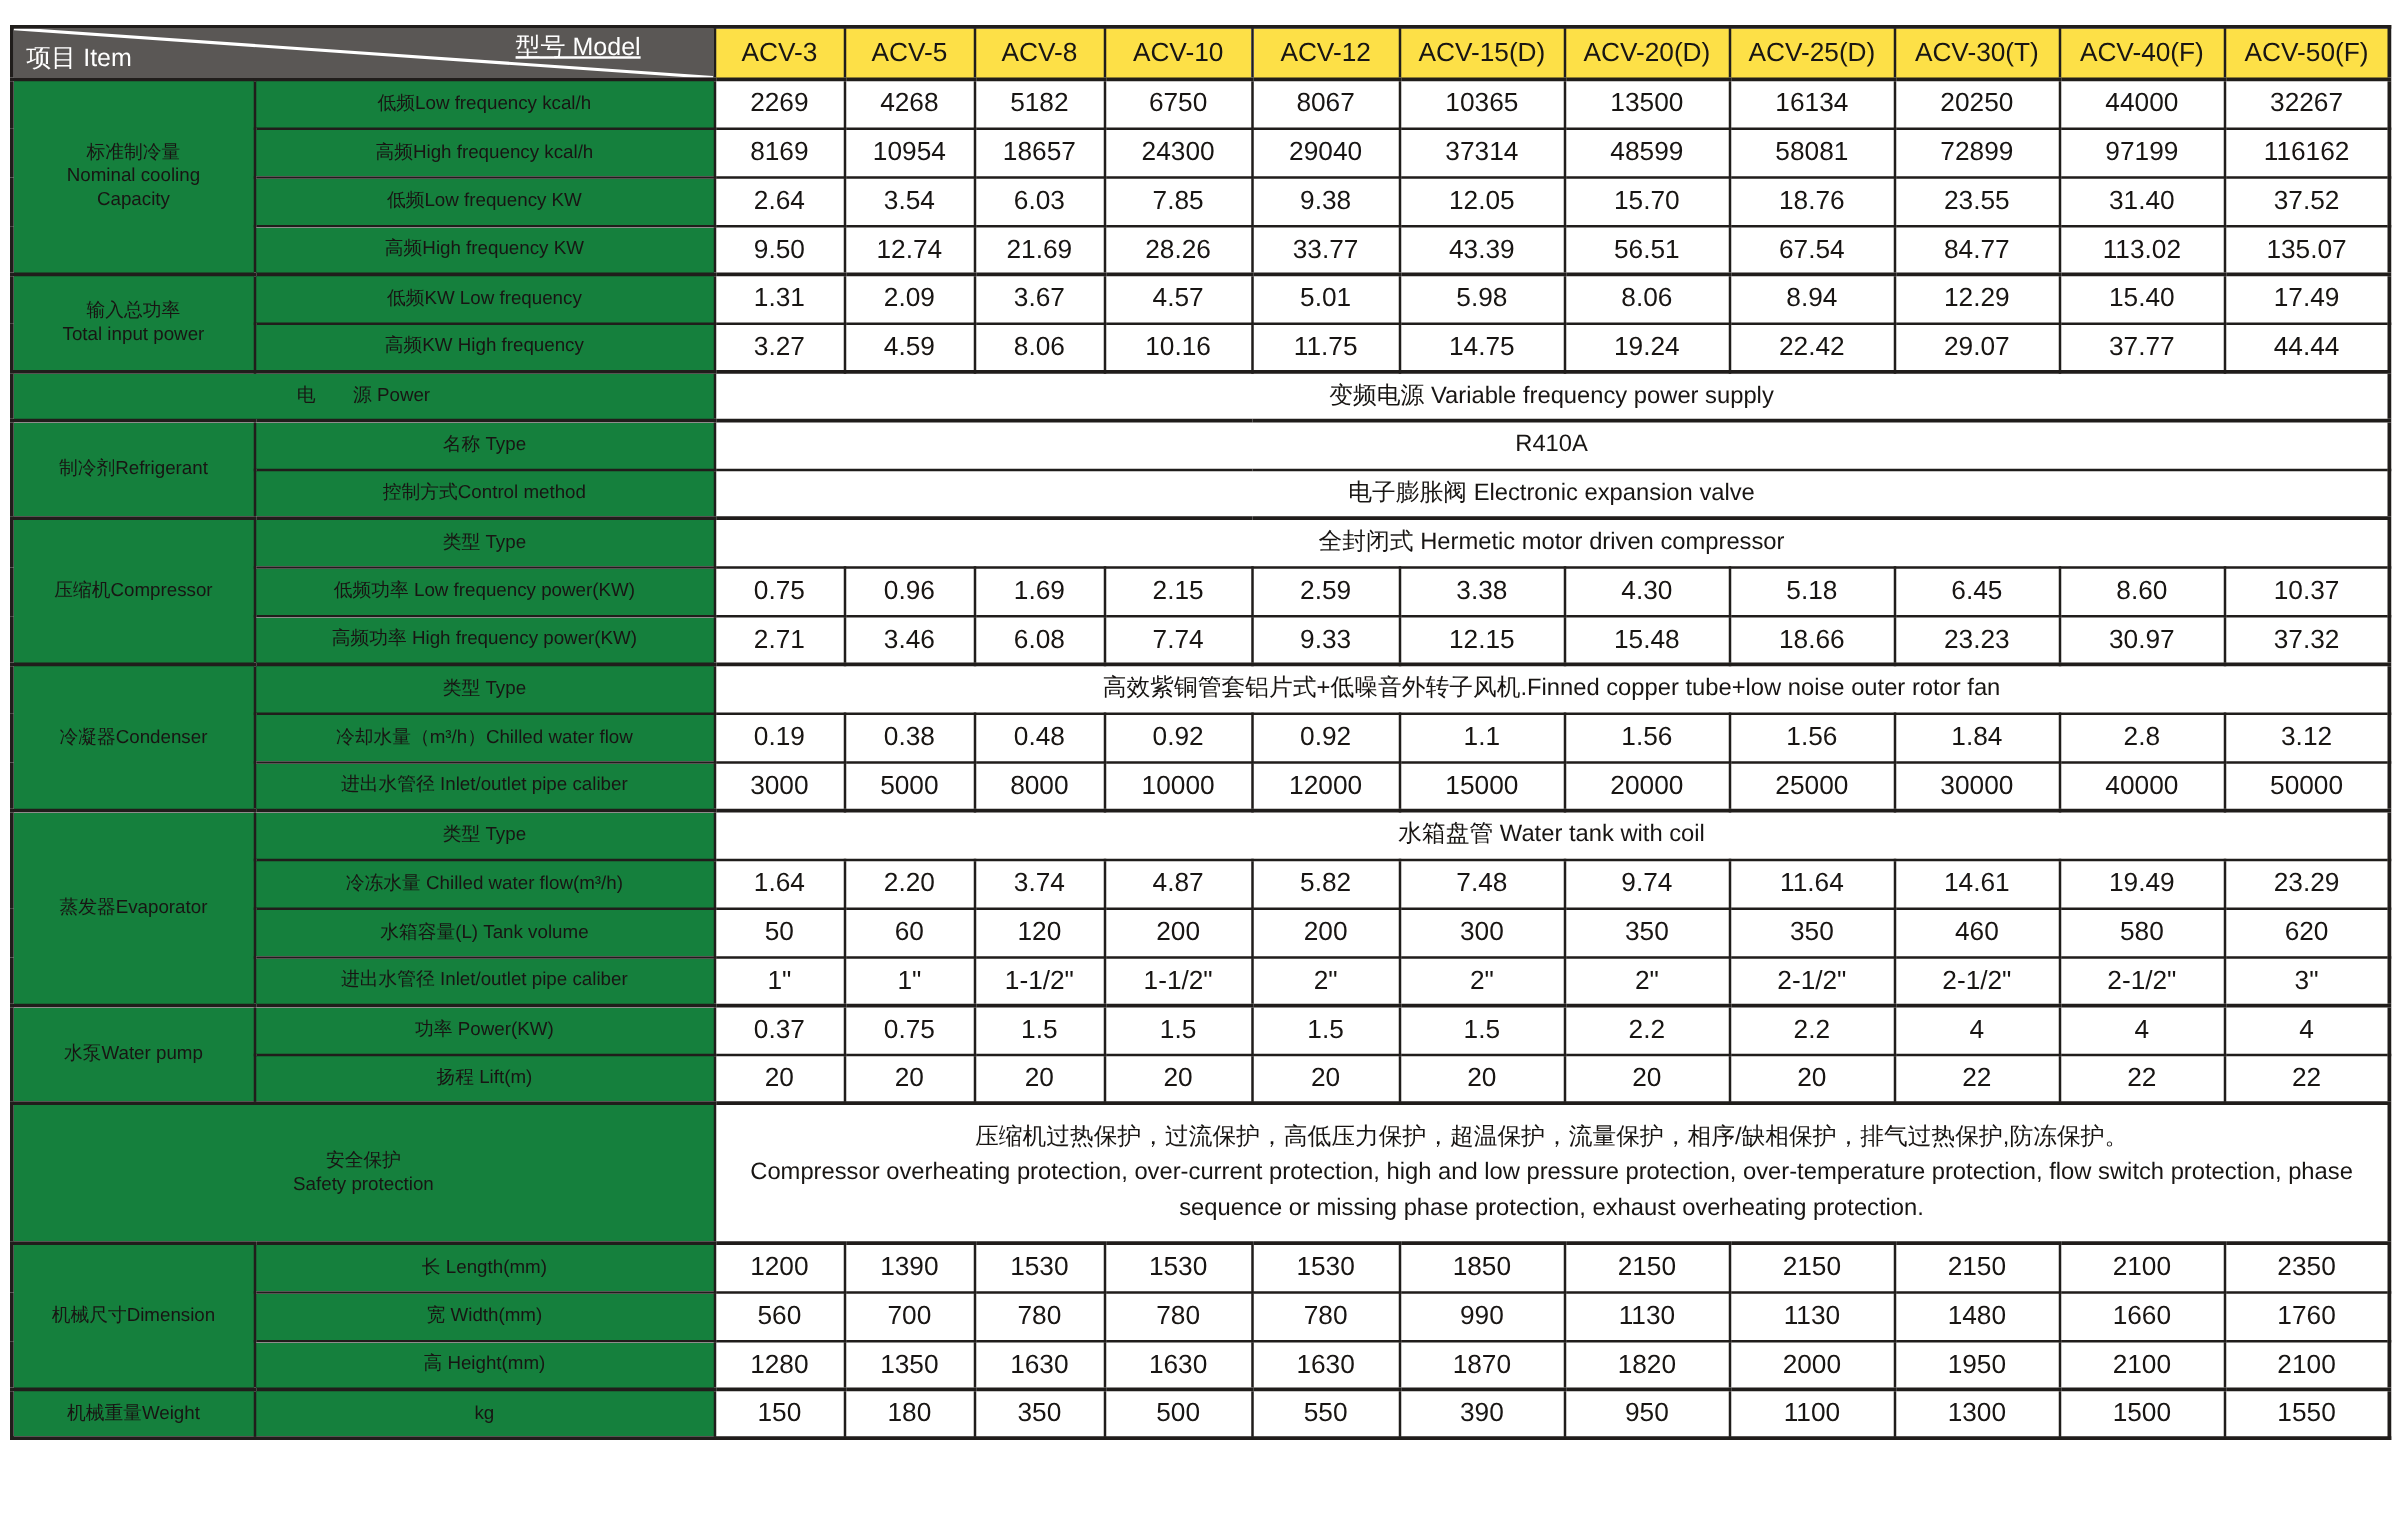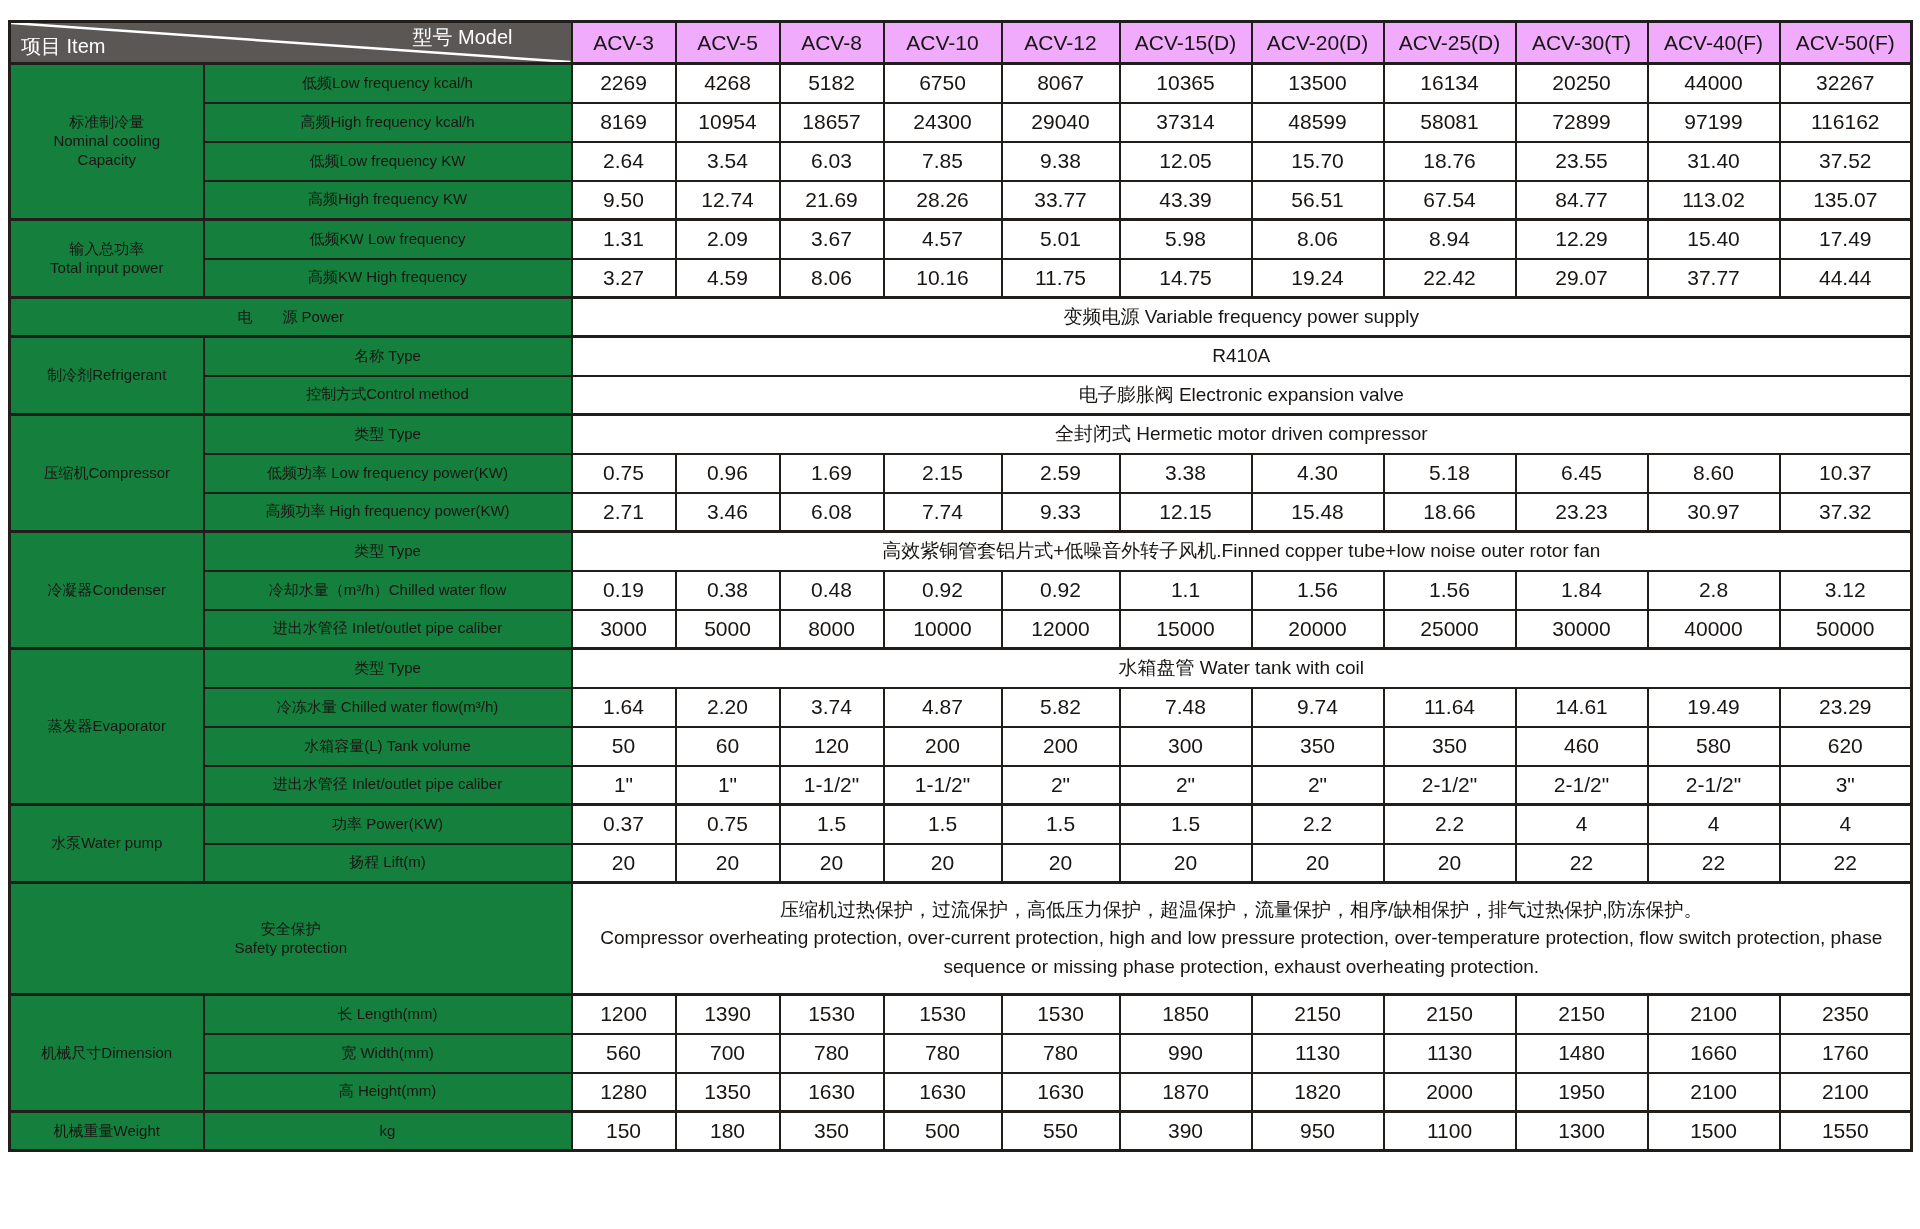--- a/index.html
+++ b/index.html
@@ -28,24 +28,24 @@
   .spec-table tr{height:39px;}
   .spec-table tr.header-row{height:42px;}
   .spec-table tr.row-tall{height:112px;}
   tr.sec-start > td{border-top:3px solid #201d1b;}
   tr.header-row > td{border-bottom:3px solid #201d1b;}
 
   .corner-cell{
     background:#5a5755;color:#ffffff;position:relative;padding:0;
   }
   .corner-cell svg{position:absolute;left:0;top:0;width:100%;height:100%;display:block;}
-  .corner-model{position:absolute;top:1px;right:58px;font-size:20px;}
+  .corner-model{position:absolute;top:1px;right:58px;font-size:20px;text-decoration:underline;}
   .corner-item{position:absolute;bottom:2px;left:10px;font-size:20px;text-align:center;}
 
-  .model-cell{background:#f0abfc;font-size:21px;}
+  .model-cell{background:#fde047;font-size:21px;}
 
   .cat-cell,.label-cell{
     background:#15803d;font-size:15px;
     white-space:pre-line;line-height:1.25;
   }
   .value-cell{background:#ffffff;font-size:21px;}
   .span-cell{
     background:#ffffff;font-size:19px;
     white-space:pre-line;line-height:1.5;
   }

